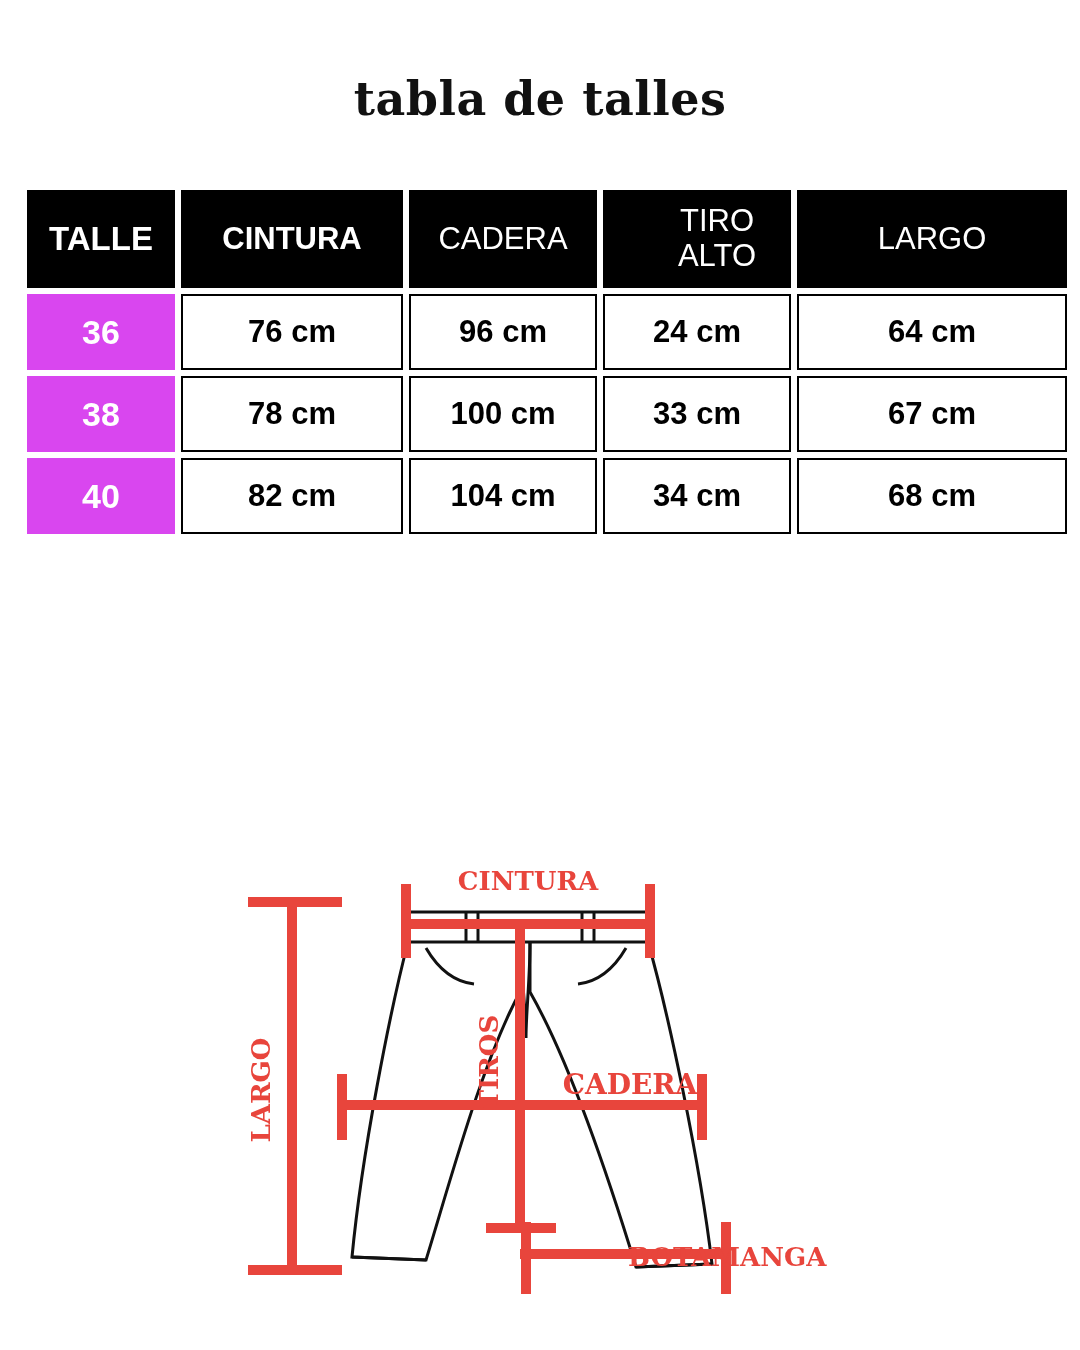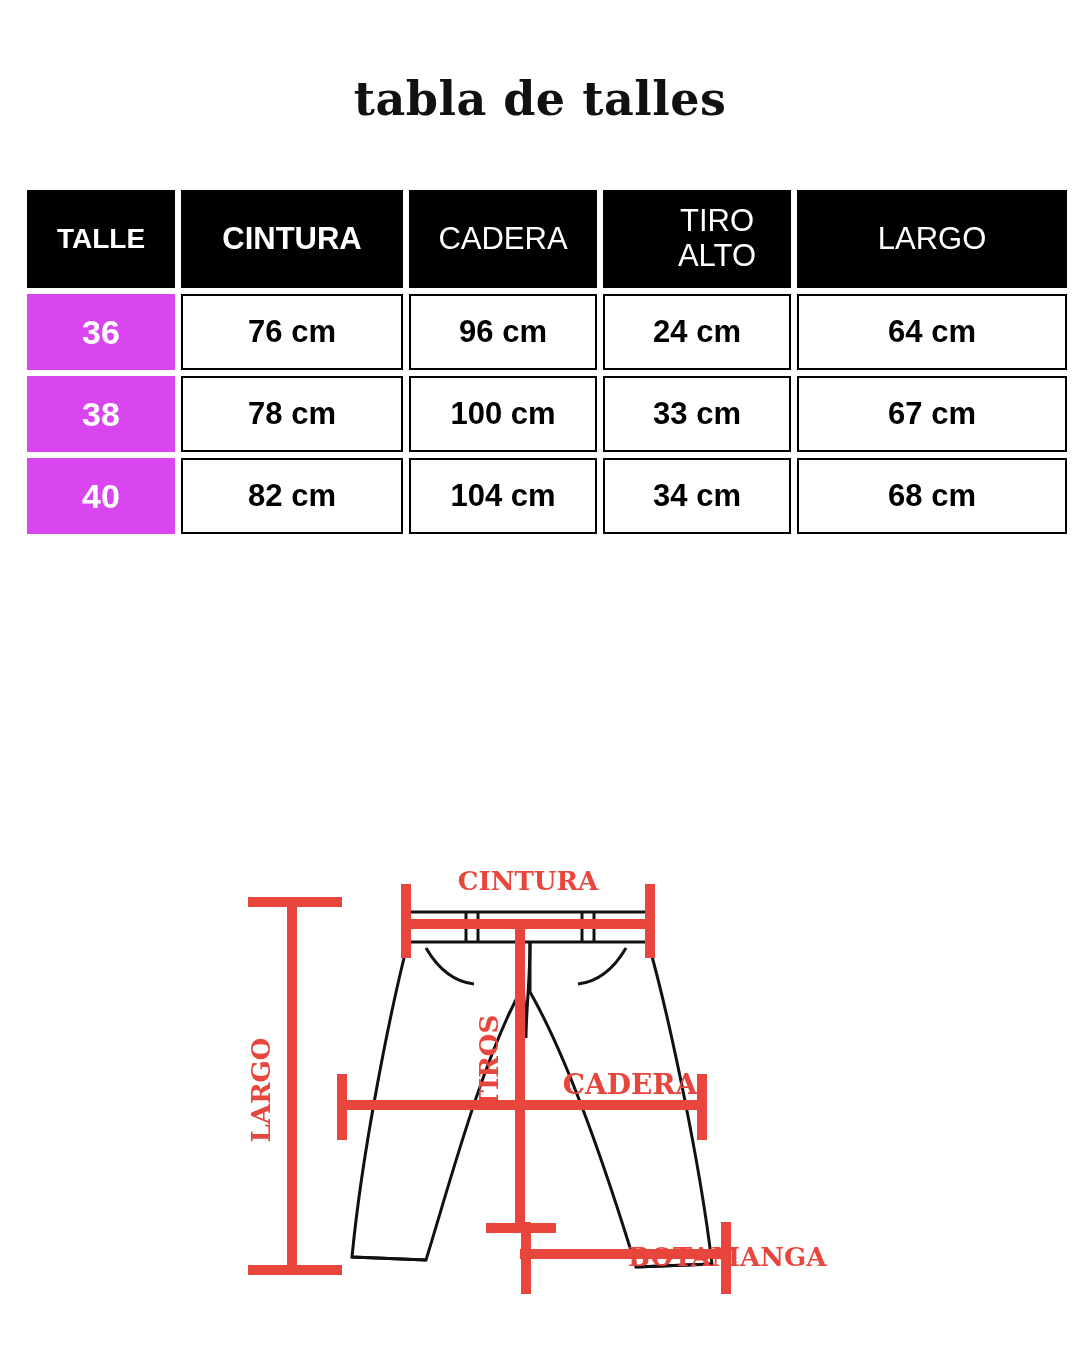--- a/index.html
+++ b/index.html
@@ -56,21 +56,21 @@
   th.head-cell {
     background: #000000;
     color: #ffffff;
     height: 98px;
     font-size: 31px;
     font-weight: 700;
     line-height: 1.12;
     padding: 0 4px;
   }
   th.head-talle {
-    font-size: 28px;
+    font-size: 33px;
     letter-spacing: 0px;
   }
   th.head-cintura { font-weight: 700; }
   th.head-cadera { font-weight: 400; }
   th.head-tiro { font-weight: 400; padding-left: 44px; }
   th.head-largo { font-weight: 400; }
   td.size-cell {
     background: #d946ef;
     color: #ffffff;
     font-size: 34px;

